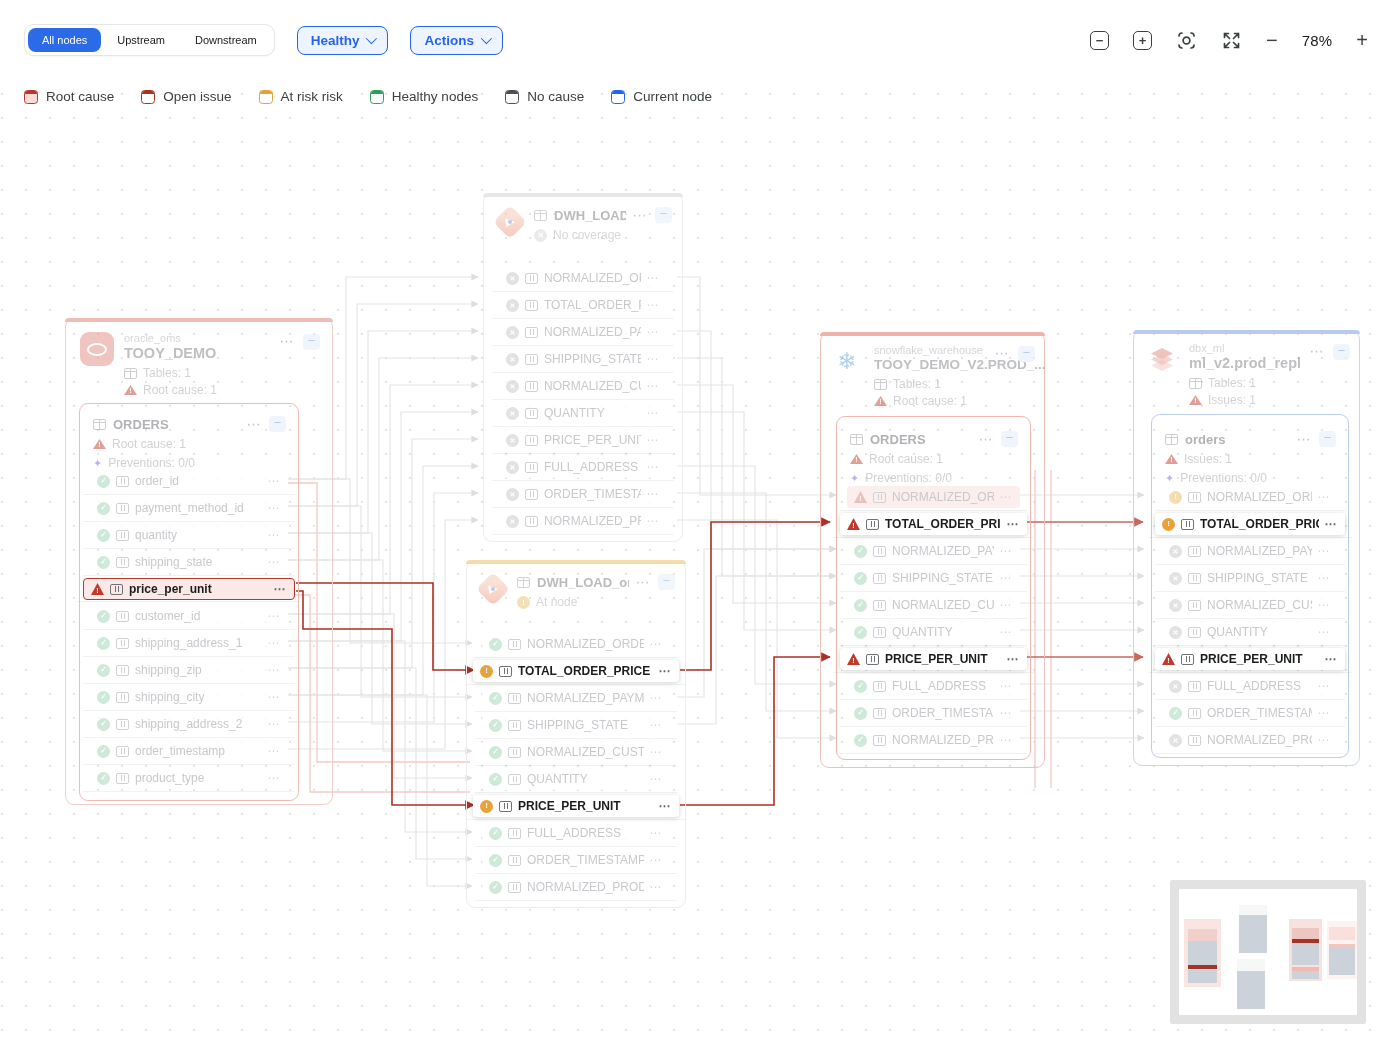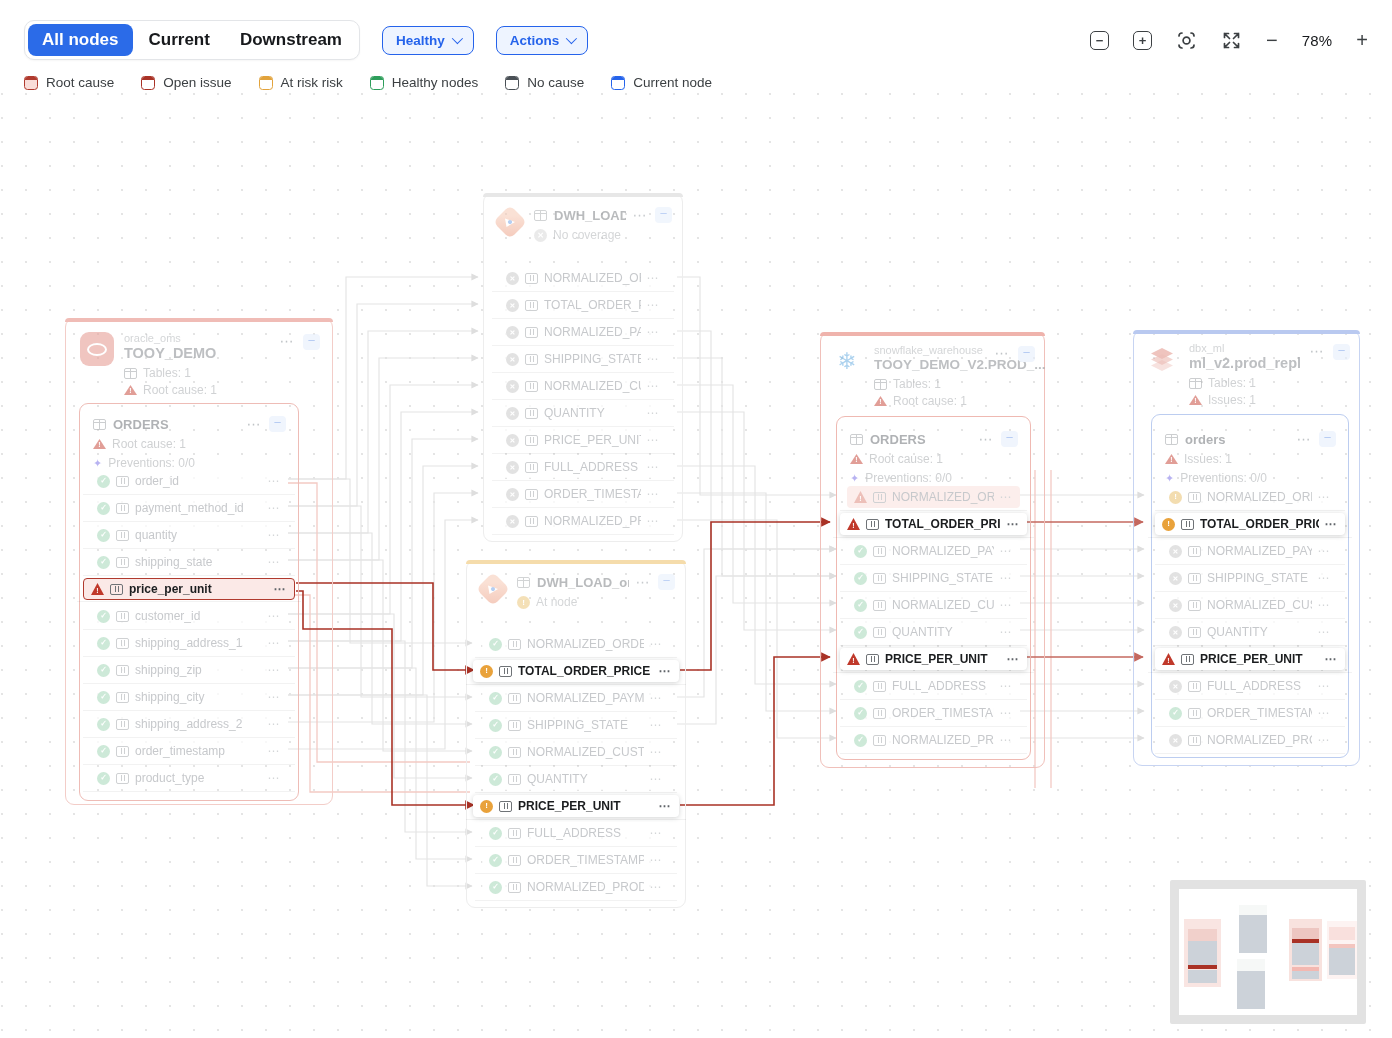--- a/index.html
+++ b/index.html
@@ -6,31 +6,31 @@
   html,body { width:1392px; height:1038px; overflow:hidden; background:#fff;
     font-family:"Liberation Sans", sans-serif; -webkit-font-smoothing:antialiased; }
   #stage { position:relative; width:1392px; height:1038px;
     background-image: radial-gradient(circle, rgba(90,90,90,.16) 1px, transparent 1.4px);
     background-size: 24px 24px; background-position: 14px 10px; }
   #topstrip { position:absolute; left:0; top:0; width:100%; height:74px; background:#fff; z-index:5; }
 
   
   #toolbar { position:absolute; left:24px; top:22px; right:24px; height:36px; display:flex; align-items:center; z-index:6; }
   .seg { display:flex; align-items:center; background:#fff; border:1px solid #e3e5e8; border-radius:10px; padding:3px; gap:2px; box-shadow:0 1px 2px rgba(0,0,0,.04); }
-  .seg-btn { padding:6px 14px; border-radius:8px; font-size:17px; font-weight:700; color:#17191c; cursor:pointer; background:transparent; border:none; }
+  .seg-btn { padding:6px 14px; border-radius:8px; font-size:11px; font-weight:400; color:#17191c; cursor:pointer; background:transparent; border:none; }
   .seg-btn.on { background:#2b6be8; color:#fff; }
   .tb-btn { display:flex; align-items:center; gap:7px; margin-left:22px; padding:6px 13px; border:1px solid #2563eb; border-radius:8px; background:#eef4ff; color:#2563eb; font-size:13.5px; font-weight:700; }
   .chev { width:8px; height:8px; border-right:1.8px solid #2563eb; border-bottom:1.8px solid #2563eb; transform:rotate(45deg) translateY(-2px); }
   #tb-right { margin-left:auto; display:flex; align-items:center; gap:24px; color:#3c4043; }
   .sq-ic { width:19px; height:19px; border:1.7px solid #3c4043; border-radius:5px; display:flex; align-items:center; justify-content:center; font-size:13px; font-weight:700; color:#3c4043; line-height:1; }
   .txt-ic { font-size:20px; font-weight:400; color:#3c4043; line-height:1; }
   #zoom-pct { font-size:15px; color:#17191c; letter-spacing:.2px; }
 
   
-  #legend { position:absolute; left:24px; top:75px; display:flex; align-items:center; gap:27px; z-index:6; }
+  #legend { position:absolute; left:24px; top:89px; display:flex; align-items:center; gap:27px; z-index:6; }
   .lg-item { display:flex; align-items:center; gap:8px; font-size:13.5px; color:#3c4043; }
   .lg-ic { width:14px; height:14px; border:1.7px solid var(--c); border-radius:3.5px; background:var(--bg); position:relative; overflow:hidden; }
   .lg-ic::after { content:""; position:absolute; top:0; left:0; right:0; height:3.2px; background:var(--c); }
 
   
   #edges { position:absolute; inset:0; z-index:1; pointer-events:none; }
   .edge-red    { stroke:#a93226; stroke-width:1.6; fill:none; }
   .edge-salmon { stroke:#c4685f; stroke-width:1.6; fill:none; }
   .edge-gray   { stroke:#e4e4e4; stroke-width:1.2; fill:none; }
   .edge-pink   { stroke:#f3cac4; stroke-width:1.3; fill:none; }
@@ -171,21 +171,21 @@
         <path d="M1027 522 L1143 522" class="edge-salmon" marker-end="url(#ar-salmon)"></path>
         <path d="M1027 657 L1143 657" class="edge-salmon" marker-end="url(#ar-salmon)"></path>
       </g>
   </svg>
 
   <div id="topstrip"></div>
 
   <div id="toolbar">
     <div class="seg">
       <button class="seg-btn on">All nodes</button>
-      <button class="seg-btn">Current</button>
+      <button class="seg-btn">Upstream</button>
       <button class="seg-btn">Downstream</button>
     </div>
     <button class="tb-btn">
       <span>Healthy</span>
       <span class="chev"></span>
     </button>
     <button class="tb-btn">
       <span>Actions</span>
       <span class="chev"></span>
     </button>

